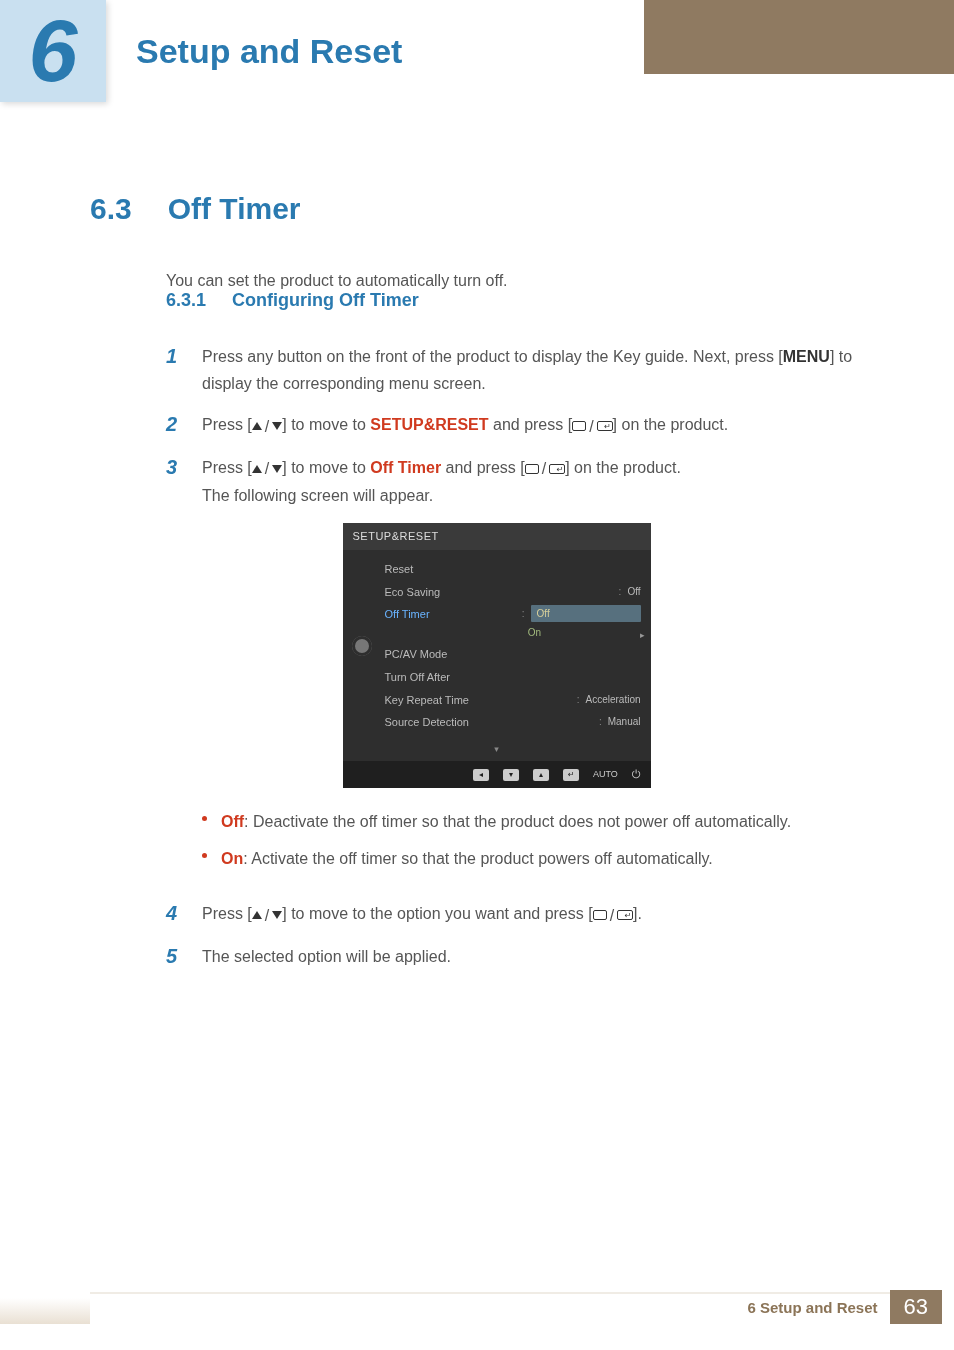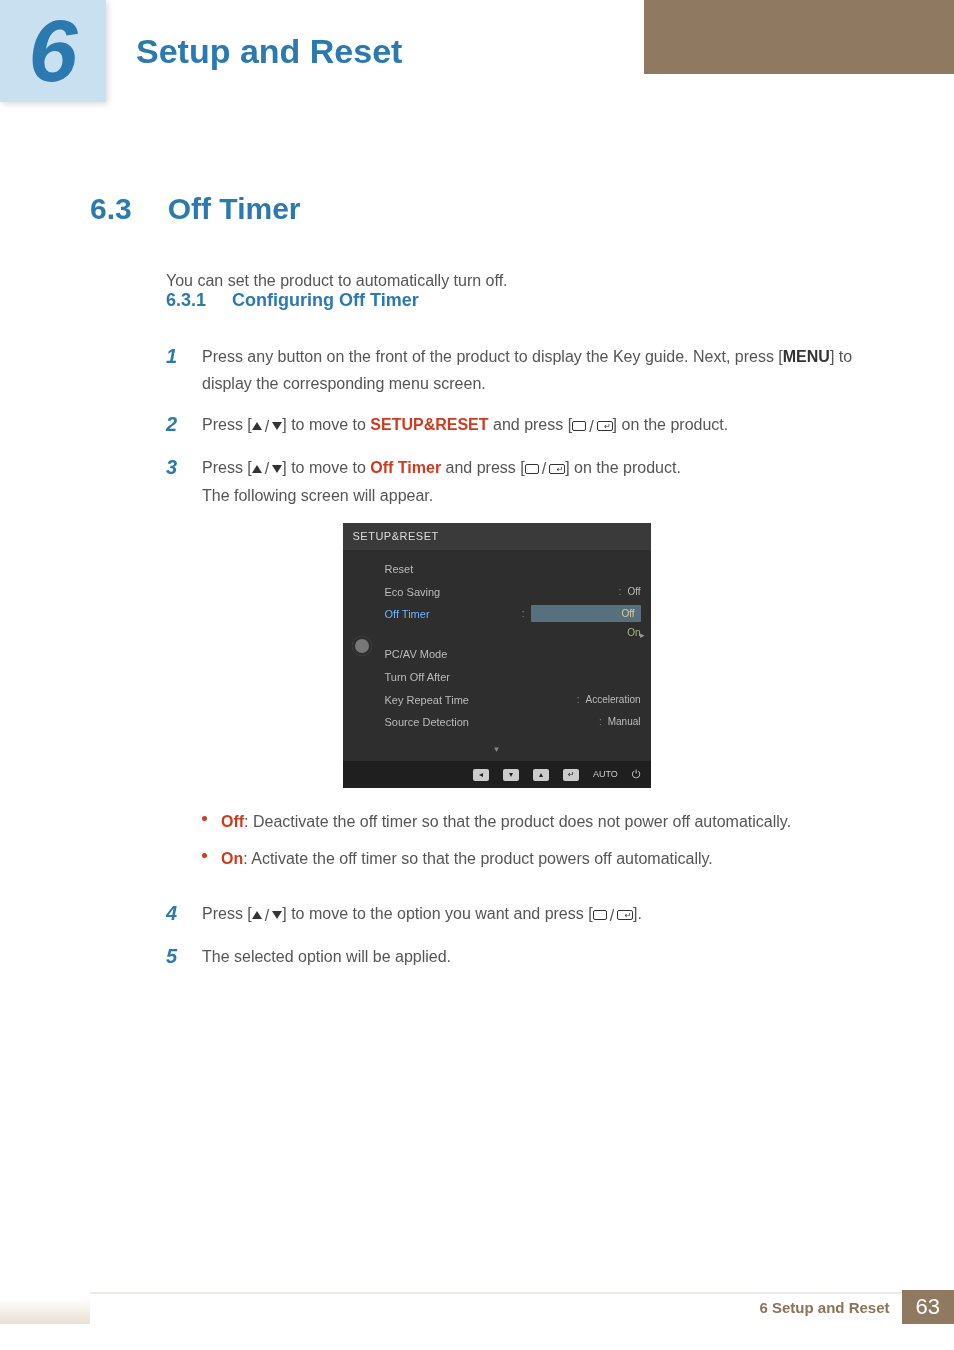--- a/index.html
+++ b/index.html
@@ -30,37 +30,37 @@
   .tri-down { width: 0; height: 0; border-left: 5px solid transparent; border-right: 5px solid transparent; border-top: 8px solid #333; display: inline-block; }
   .box-ico { width: 14px; height: 10px; border: 1.5px solid #333; border-radius: 2px; display: inline-block; }
   .enter-ico { display:inline-block; width:16px; height:10px; border:1.5px solid #333; border-radius:2px; position:relative; }
   .enter-ico::after { content:"↵"; position:absolute; font-size:8px; color:#333; top:-2px; right:1px; }
   .screenshot { width: 308px; margin: 14px auto 20px auto; background: #2e2e2e; color: #ccc; font-size: 11px; position: relative; }
   .ss-title { background: #3a3a3a; padding: 4px 10px; font-size: 11px; letter-spacing: .5px; color: #ddd; }
   .ss-body { display: flex; padding: 8px 10px 8px 6px; gap: 10px; }
   .ss-icon { width: 26px; display:flex; align-items:center; justify-content:center; }
   .gear { width: 20px; height: 20px; border-radius: 50%; background: #777; position: relative; box-shadow: 0 0 0 3px #2e2e2e inset; }
   .ss-list { flex: 1; }
-  .ss-row { display: flex; justify-content: space-between; padding: 2px 0; text-align: right; }
+  .ss-row { display: flex; justify-content: space-between; padding: 2px 0; }
   .ss-label { color: #bbb; }
   .ss-label.active { color: #6ab4ff; }
   .ss-val { color: #bbb; font-size: 10px; }
   .ss-val .colon { margin-right: 6px; color: #888; }
   .ss-select { background: #57707e; color: #d7cf9a; padding: 0 6px; border-radius: 1px; font-size: 10px; display:inline-block; min-width:110px; }
   .ss-opt { color: #a1b97d; font-size: 10px; padding-left: 6px; display:block; margin-top:2px; }
   .ss-right-arrow { position: absolute; right: 6px; top: 105px; color: #999; font-size: 9px; }
   .ss-down { text-align: center; color: #888; font-size: 9px; padding-bottom: 4px; }
   .ss-footer { background: #1f1f1f; display:flex; justify-content:flex-end; gap: 14px; padding: 4px 10px; align-items:center; }
   .ss-footer .fico { width: 16px; height: 12px; background:#ccc; border-radius:2px; position:relative; display:flex; align-items:center; justify-content:center; font-size:8px; color:#1f1f1f; }
   .ss-footer .auto { font-size: 9px; color: #ccc; }
   .ss-footer .pwr { color:#ccc; font-size:11px; }
   ul.bullets { list-style: none; margin: 0 0 14px 0; }
   ul.bullets li { display: flex; gap: 14px; margin-bottom: 10px; }
   ul.bullets .dot { width: 5px; height: 5px; border-radius: 50%; background: #d03a1f; margin-top: 8px; flex-shrink: 0; }
-  .footer { position: absolute; bottom: 0; left: 0; right: 0; height: 48px; }
+  .footer { position: absolute; bottom: 0; left: 0; right: 12px; height: 48px; }
   .footer-bar { position: absolute; right: 0; bottom: 26px; display:flex; align-items:center; gap: 12px; }
   .footer-thin { position:absolute; left:90px; right:0; bottom:56px; height:2px; background:#f0ece5; }
   .footer-text { color: #8b7457; font-size: 15px; font-weight: bold; }
   .footer-page { background: #8f7a61; color:#fff; font-size: 22px; font-weight:normal; padding: 4px 14px; }
   .footer-fade { position:absolute; left:0; bottom:26px; width:90px; height:26px; background: linear-gradient(180deg, rgba(0,0,0,0), #e9e0d3); }
 </style>
 </head>
 <body>
 
 <div class="hatching"></div>

